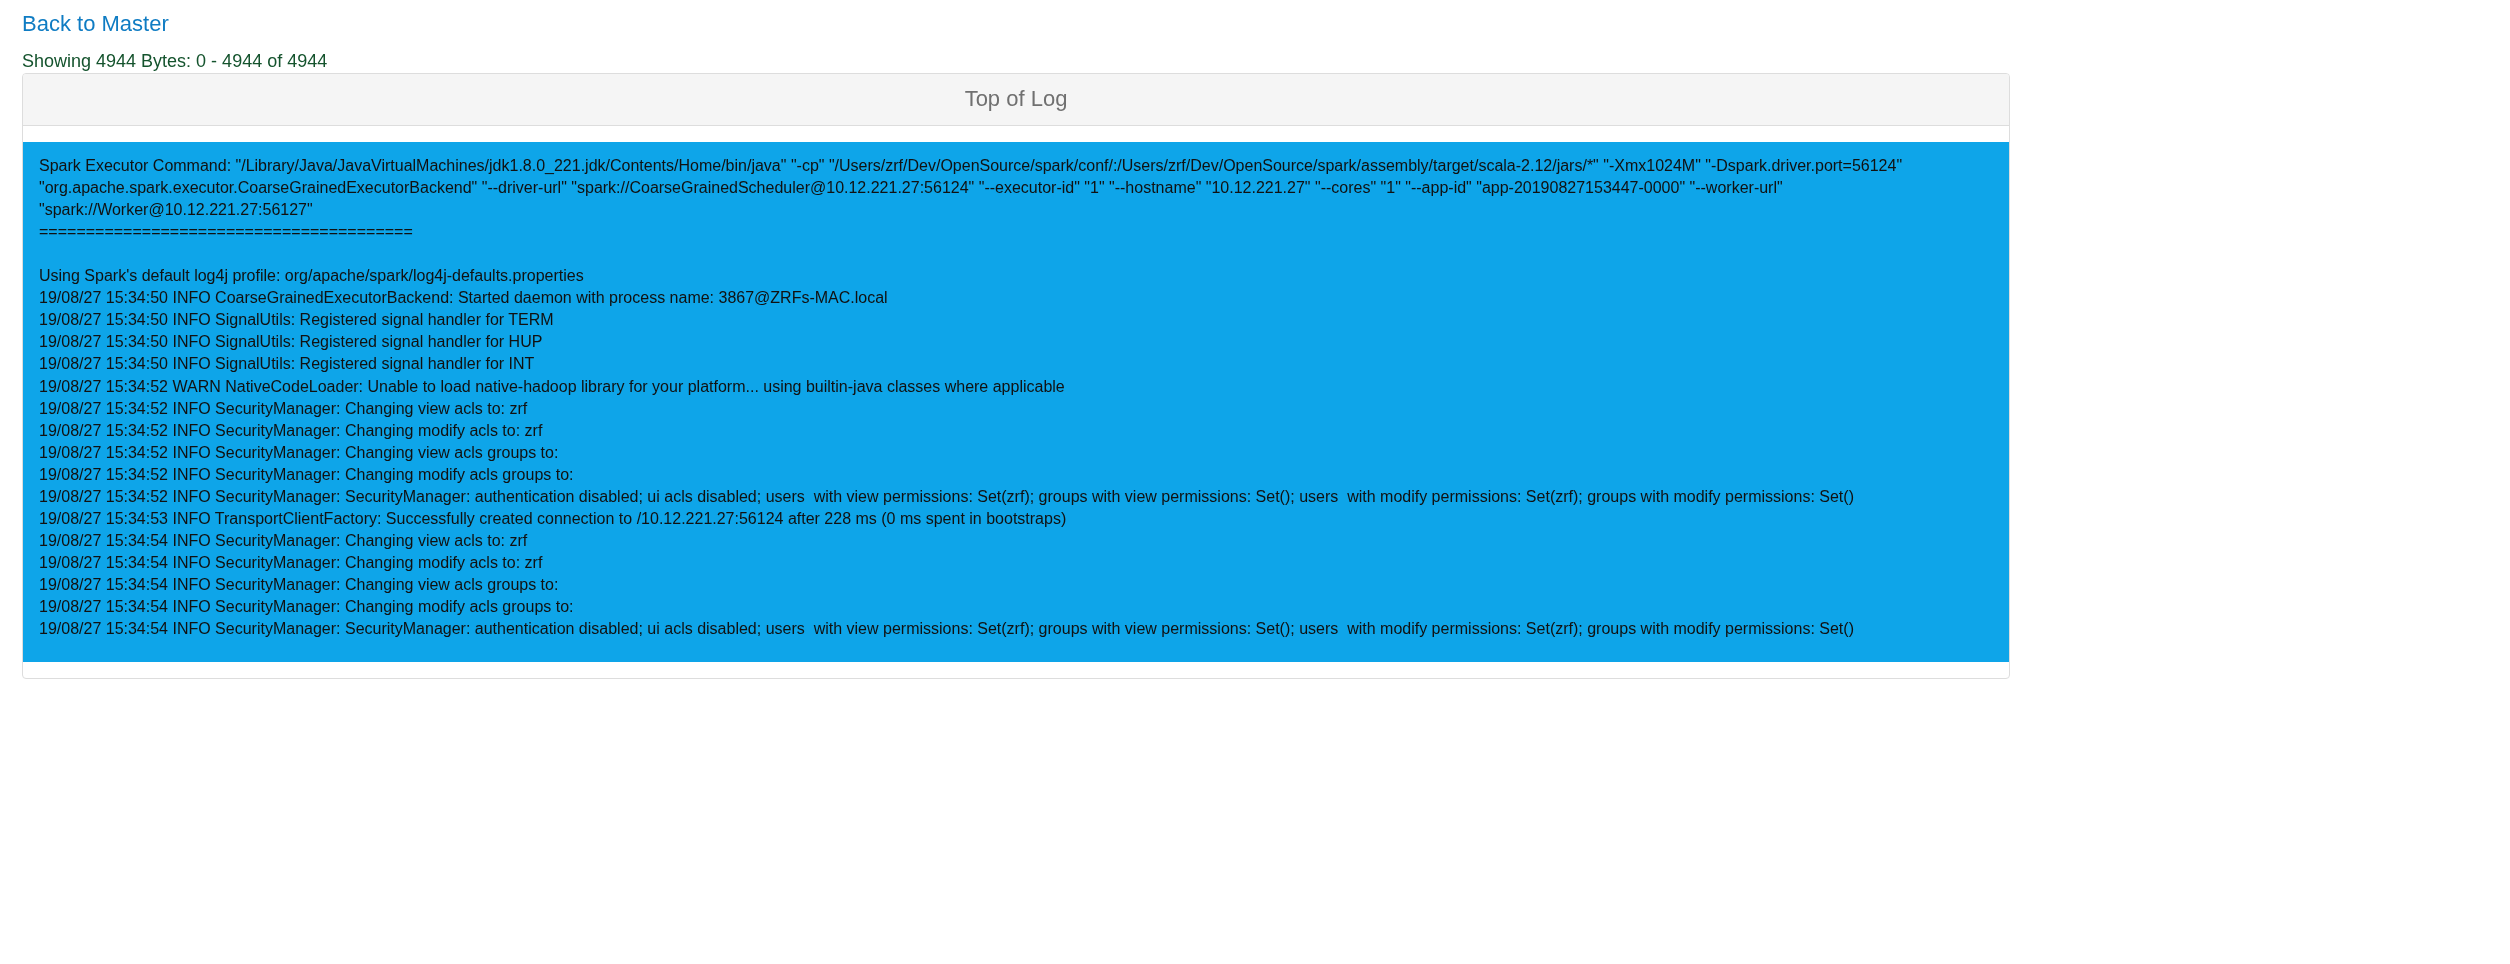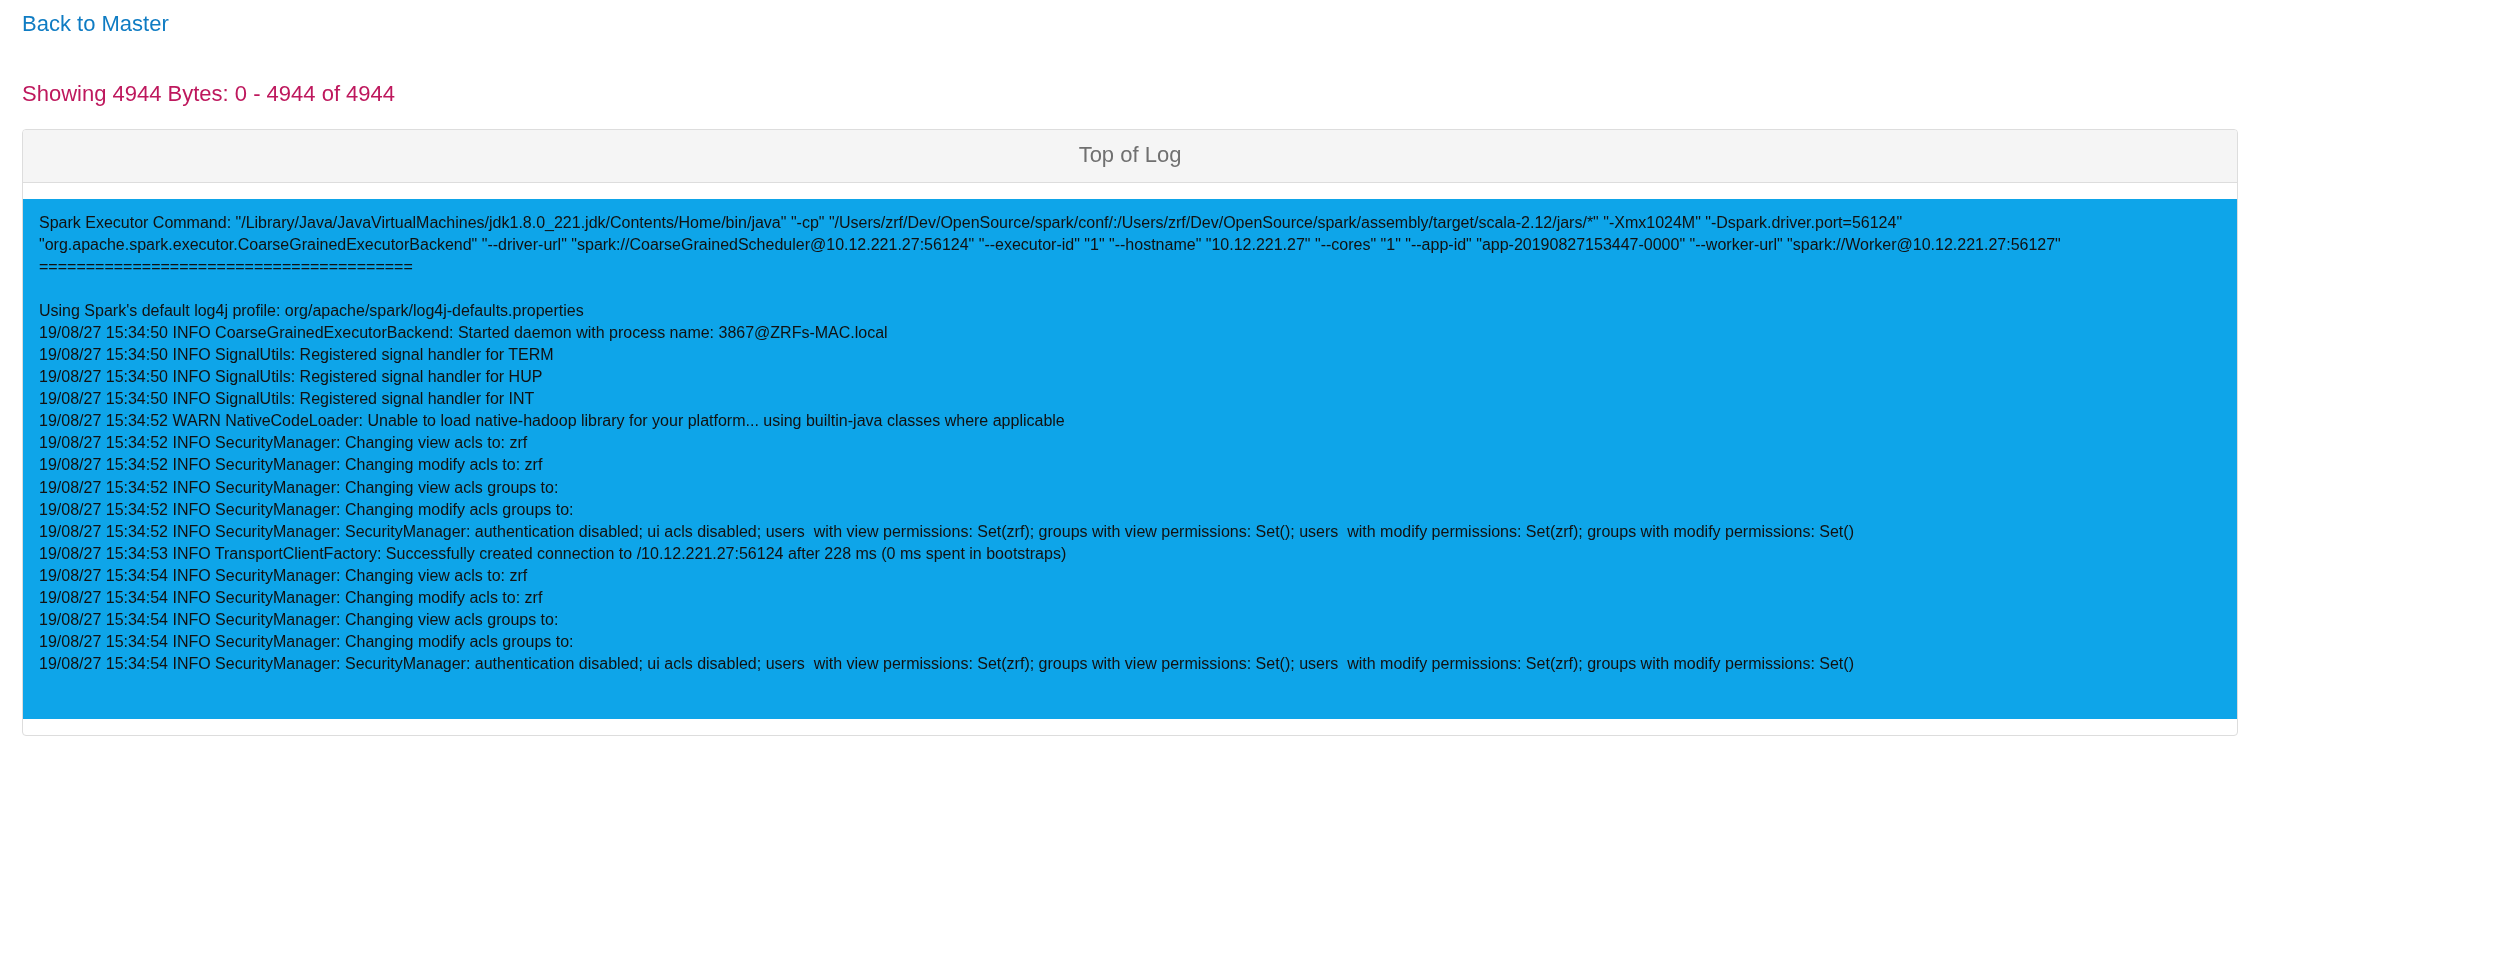--- a/index.html
+++ b/index.html
@@ -24,32 +24,30 @@
     display: inline-block;
     color: #0f7cc3;
     text-decoration: none;
     font-size: 22px;
     line-height: 1;
     margin-top: 13px;
     margin-bottom: 16px;
     cursor: pointer;
   }
   .showing-line {
-    margin-top: 30px;
-    font-size: 22px;
+    font-size: 18px;
     line-height: 1.2;
-    color: #be185d;
+    color: #14532d;
   }
   .log-panel {
-    margin-top: 22px;
     border: 1px solid #dddddd;
     border-radius: 4px;
     background: #ffffff;
     overflow: hidden;
-    width: 2216px;
+    width: 1988px;
     box-sizing: border-box;
   }
   .log-panel-header {
     background: #f5f5f5;
     border-bottom: 1px solid #dddddd;
     text-align: center;
     color: #707070;
     font-size: 22px;
     padding: 13px 0 14px 0;
     line-height: 1.1;

